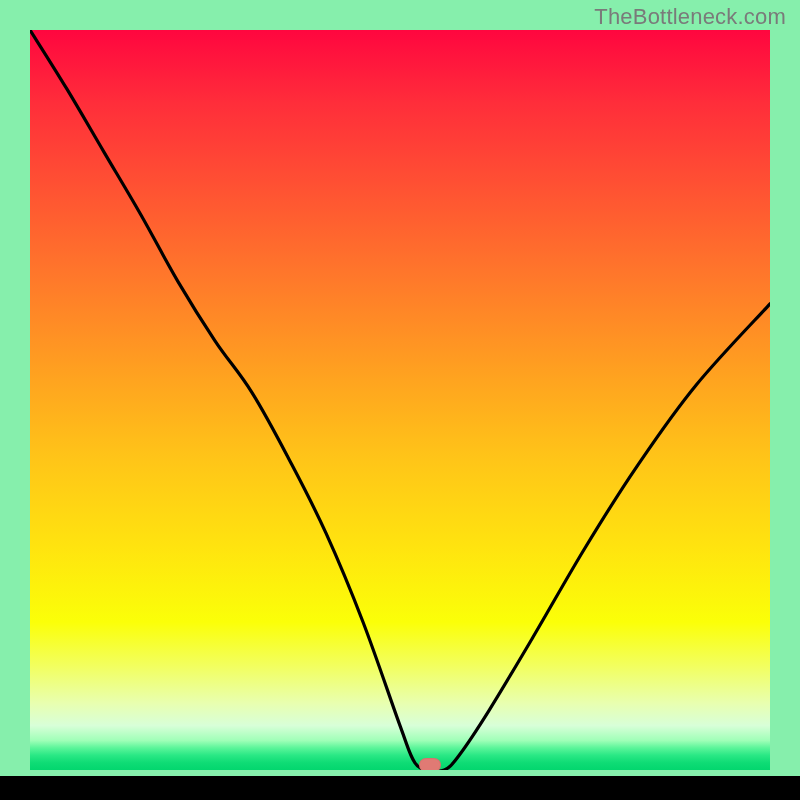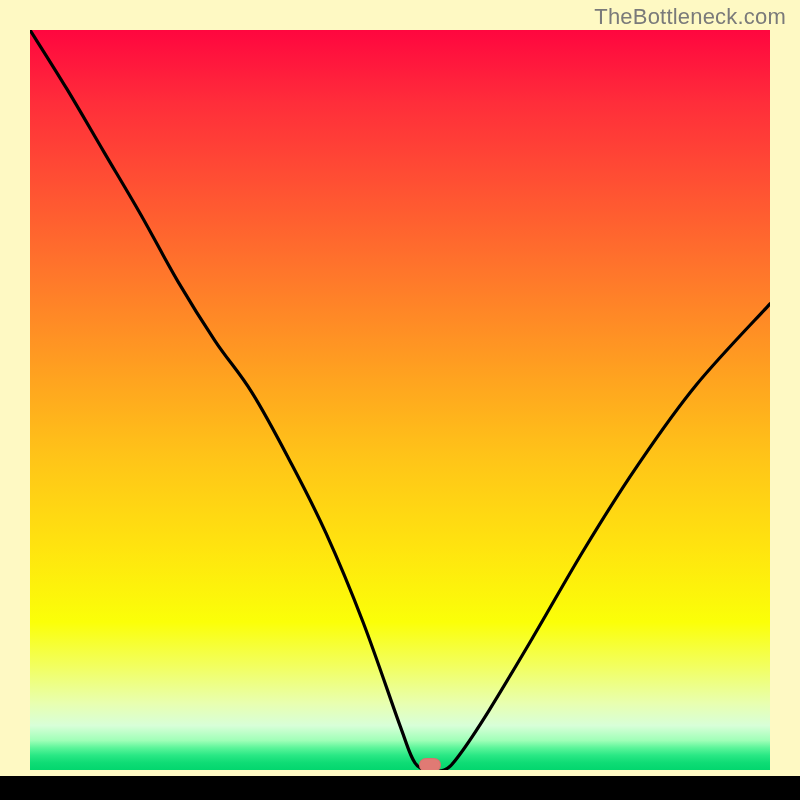--- a/index.html
+++ b/index.html
@@ -8,21 +8,21 @@
     width: 800px;
     height: 800px;
     background: #000;
     overflow: hidden;
     font-family: Arial, Helvetica, sans-serif;
   }
   .frame {
     position: relative;
     width: 800px;
     height: 776px;
-    background: #fef9c3;
+    background: #86efac;
     text-decoration: underline;
   }
   .watermark {
     position: absolute;
     top: 4px;
     right: 14px;
     color: #7a7a7a;
     font-size: 22px;
     font-weight: 400;
     letter-spacing: 0.2px;

